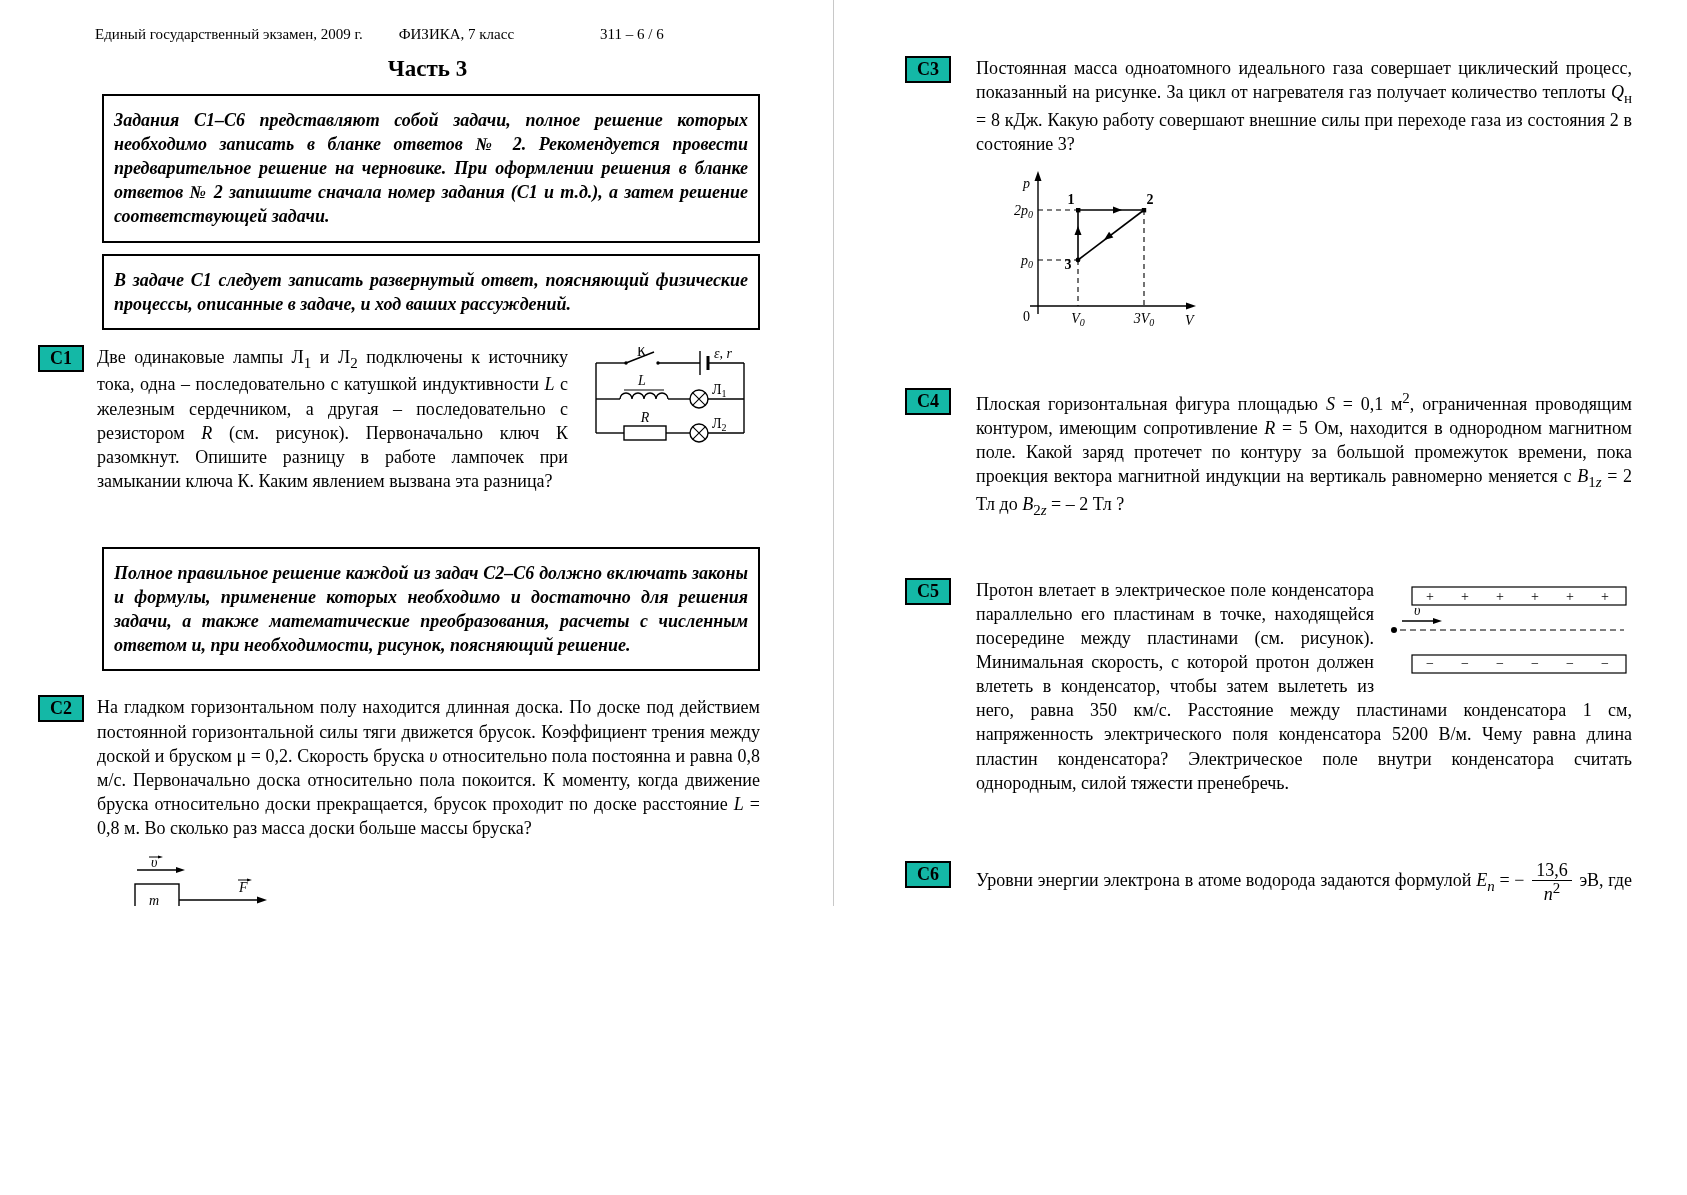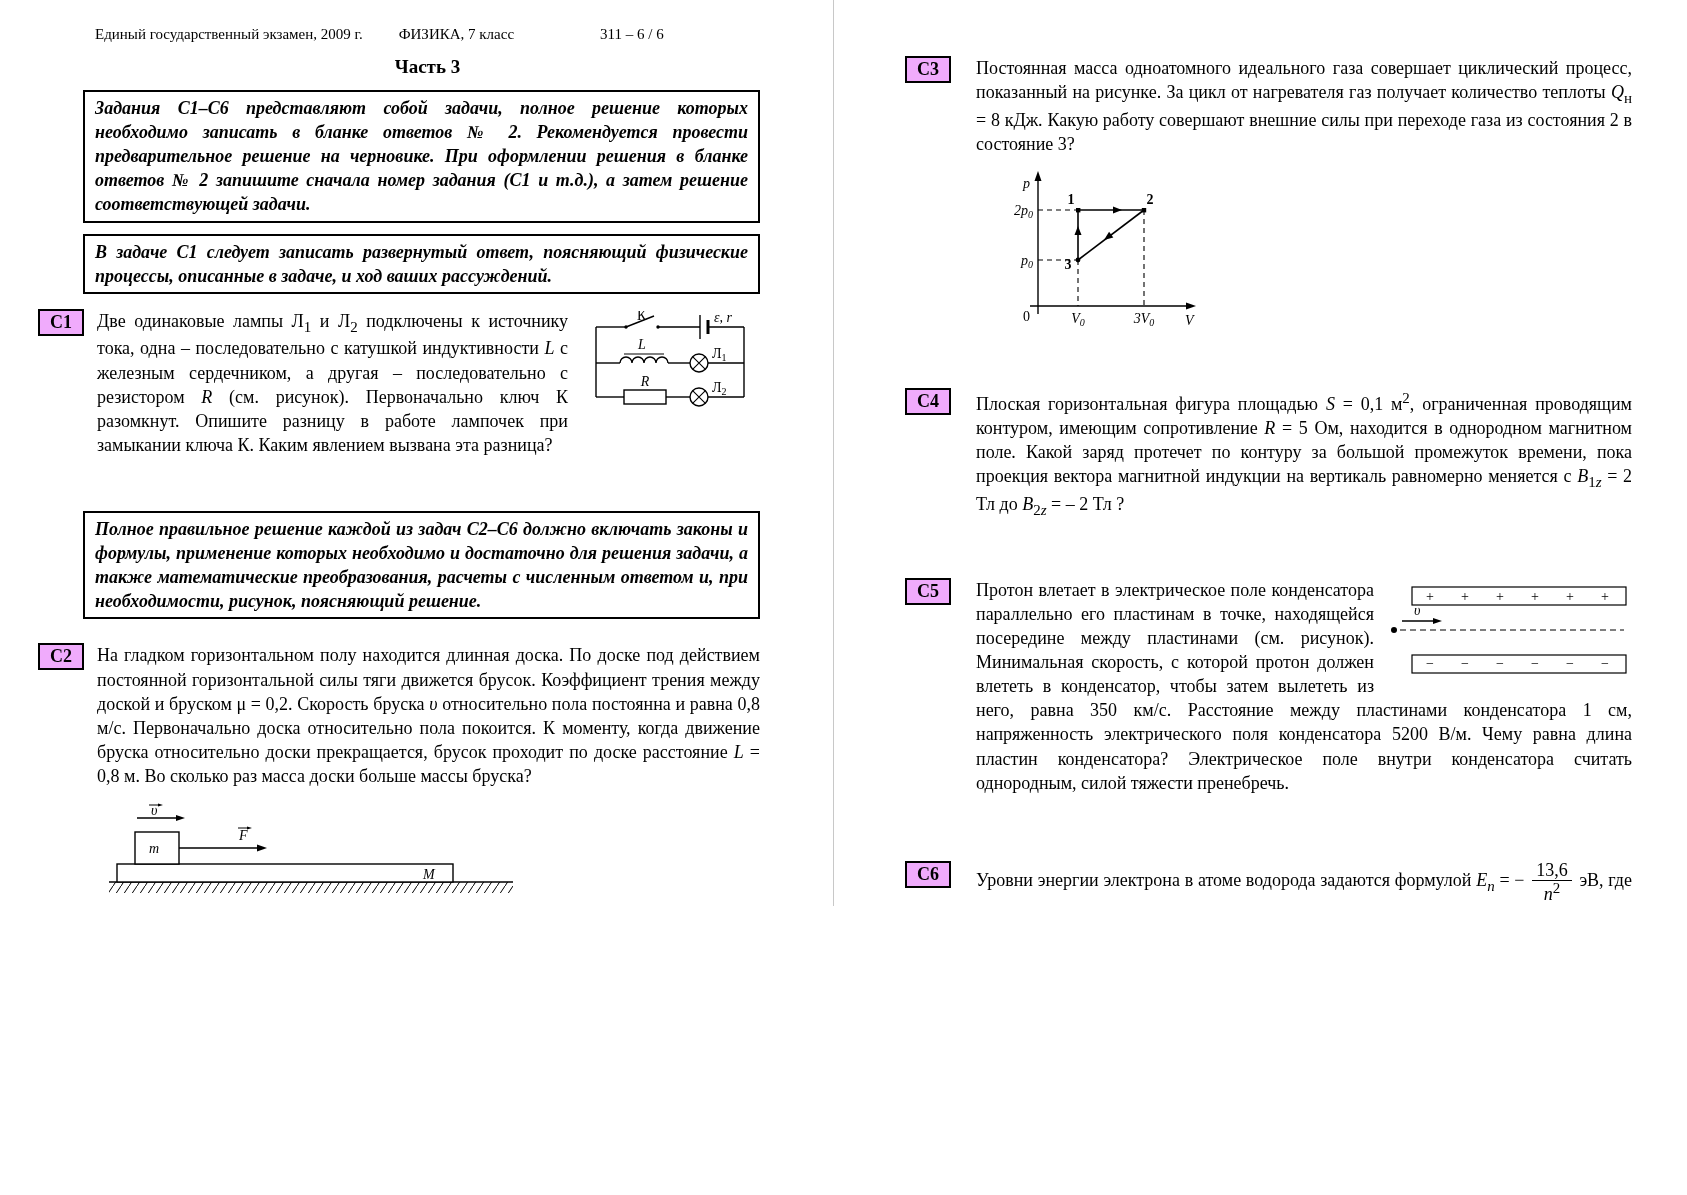--- a/index.html
+++ b/index.html
@@ -9,30 +9,30 @@
   .vdivider{position:absolute;left:833px;top:0;width:1px;height:1195px;background:#c8c8c8;}
 
   .col{position:absolute;top:0;}
   .col-left{left:38px;width:722px;}
   .col-right{left:905px;top:56px;width:727px;}
 
   .pheader{display:flex;margin:26px 0 0 57px;font-size:15px;white-space:nowrap;}
   .h-subject{margin-left:36px;}
   .h-page{margin-left:86px;}
 
-  .part-title{margin:13px 0 0 57px;text-align:center;font-weight:700;font-size:19px;}
-
-  .ibox{border:2px solid #000;margin:12px 0 0 45px;padding:4px 10px;
+  .part-title{margin:13px 0 0 57px;text-align:center;font-weight:700;font-size:23px;}
+
+  .ibox{border:2px solid #000;margin:12px 0 0 64px;padding:12px 10px;
         font-weight:700;font-style:italic;text-align:justify;line-height:1.34;}
   #box2{margin-top:11px;}
   #box3{margin-top:54px;}
 
   .problem{display:flex;align-items:flex-start;}
   .prob-label{flex:none;width:46px;border:2px solid #000;font-weight:700;
-              text-align:center;padding:1px 0;font-size:18px;background:#f0abfc;}
+              text-align:center;padding:1px 0;font-size:18px;background:#14b8a6;}
   .prob-body{flex:1;text-align:justify;line-height:1.34;}
   .col-left  .prob-body{margin-left:13px;}
   .col-right .prob-body{margin-left:25px;}
 
   #c1{margin-top:15px;}
   #c2{margin-top:24px;}
   #c4{margin-top:40px;}
   #c5{margin-top:58px;}
   #c6{margin-top:66px;}
 

